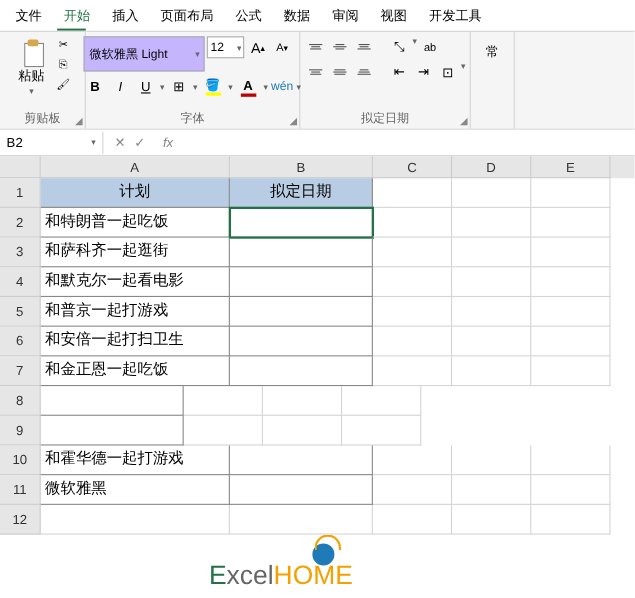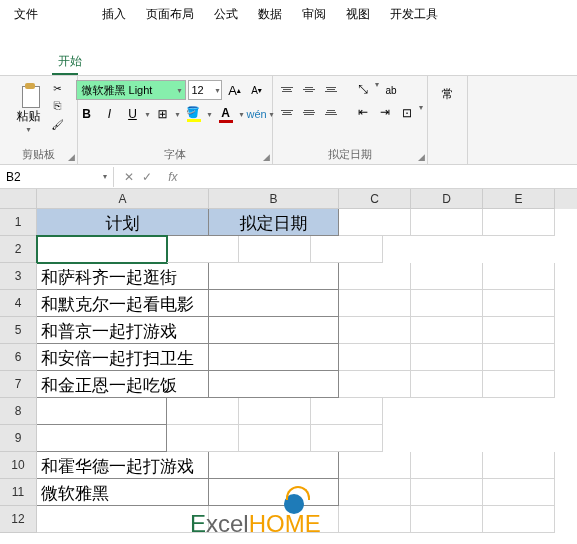--- a/index.html
+++ b/index.html
@@ -1,64 +1,64 @@
 <!DOCTYPE html>
 <html><head>
 <meta charset="utf-8">
 <style>
 * { box-sizing: border-box; margin: 0; padding: 0; }
 body { font-family: "Microsoft YaHei", sans-serif; font-size: 12px; background: #fff; width: 577px; height: 544px; overflow: hidden; position: relative; }
 
 .ribbon-tabs { display: flex; gap: 0; padding: 2px 4px 0; background: #fff; }
 .ribbon-tabs span { padding: 4px 10px; cursor: pointer; font-size: 12px; }
-.ribbon-tabs .active { color: #217346; margin-top: 47px; }
+.ribbon-tabs .active { color: #217346; }
 .tab-underline { height: 2px; background: #217346; width: 26px; margin-left: 52px; margin-top: -1px; }
 
 .ribbon { display: flex; background: #f5f5f5; border-top: 1px solid #d4d4d4; border-bottom: 1px solid #d4d4d4; height: 90px; }
 .group { border-right: 1px solid #d4d4d4; padding: 4px 6px 2px; display: flex; flex-direction: column; justify-content: space-between; align-items: center; position: relative; }
 .group-label { font-size: 11px; color: #666; text-align: center; padding-top: 2px; }
 .group-dialog { position: absolute; bottom: 2px; right: 2px; font-size: 9px; color: #888; cursor: pointer; }
 
 .clipboard-top { display: flex; gap: 2px; }
 .paste-btn { display: flex; flex-direction: column; align-items: center; padding: 2px 6px; cursor: pointer; }
 .paste-icon { width: 22px; height: 26px; position: relative; }
 .paste-icon::before { content: ""; position: absolute; width: 16px; height: 20px; background: #fff; border: 1px solid #888; top: 4px; left: 4px; }
 .paste-icon::after { content: ""; position: absolute; width: 10px; height: 6px; background: #d4a84b; top: 1px; left: 7px; border-radius: 2px; }
 .clip-side { display: flex; flex-direction: column; gap: 2px; }
 .btn-sm { width: 18px; height: 16px; cursor: pointer; font-size: 10px; display: flex; align-items: center; justify-content: center; }
 
 .font-group { width: 195px; }
 .font-row1 { display: flex; gap: 2px; margin-bottom: 4px; }
-.font-name { width: 110px; height: 20px; border: 1px solid #ababab; background: #86efac; font-size: 11px; padding: 2px 4px; display: flex; align-items: center; justify-content: space-between; }
+.font-name { width: 110px; height: 32px; border: 1px solid #ababab; background: #c4b5fd; font-size: 11px; padding: 2px 4px; display: flex; align-items: center; justify-content: space-between; }
 .font-size { width: 34px; height: 20px; border: 1px solid #ababab; background: #fff; font-size: 11px; padding: 2px; display: flex; align-items: center; justify-content: space-between; }
 .font-row2 { display: flex; gap: 3px; align-items: center; }
 .fbtn { width: 20px; height: 20px; display: flex; align-items: center; justify-content: center; cursor: pointer; font-size: 12px; }
 .fbtn.underline { text-decoration: underline; }
 .color-btn { display: flex; flex-direction: column; align-items: center; width: 22px; cursor: pointer; }
 .color-bar { width: 14px; height: 3px; }
 
 .align-group { width: 155px; }
 .align-row { display: flex; gap: 2px; margin-bottom: 3px; }
 .abtn { width: 20px; height: 18px; cursor: pointer; display: flex; flex-direction: column; align-items: center; justify-content: center; gap: 1px; }
 .abtn span { display: block; height: 1px; background: #555; }
 
 .namebox-row { display: flex; align-items: center; border-bottom: 1px solid #d4d4d4; background: #fff; height: 24px; }
-.name-box { width: 114px; border-right: 1px solid #d4d4d4; padding: 3px 6px; font-size: 12px; display: flex; align-items: center; justify-content: space-between; }
+.name-box { width: 94px; border-right: 1px solid #d4d4d4; padding: 3px 6px; font-size: 12px; display: flex; align-items: center; justify-content: space-between; }
 .fx-btns { display: flex; gap: 8px; padding: 0 10px; color: #888; }
 .fx-label { font-style: italic; color: #888; padding: 0 6px; }
 
 .sheet { position: relative; }
 .col-headers { display: flex; background: #e6e6e6; }
 .corner { width: 37px; height: 20px; background: #e6e6e6; border-right: 1px solid #ccc; border-bottom: 1px solid #ccc; }
 .colh { height: 20px; border-right: 1px solid #ccc; border-bottom: 1px solid #ccc; text-align: center; font-size: 12px; line-height: 20px; color: #333; }
 .colA { width: 172px; } .colB { width: 130px; } .colC { width: 72px; } .colD { width: 72px; } .colE { width: 72px; }
 
 .row { display: flex; }
 .rowh { width: 37px; background: #e6e6e6; border-right: 1px solid #ccc; border-bottom: 1px solid #ccc; text-align: center; font-size: 12px; color: #333; display: flex; align-items: center; justify-content: center; }
-.cell { border-right: 1px solid #d4d4d4; border-bottom: 1px solid #d4d4d4; padding: 3px 4px; font-size: 17px; font-family: "Microsoft YaHei Light"; height: 27px; overflow: hidden; white-space: nowrap; }
+.cell { border-right: 1px solid #d4d4d4; border-bottom: 1px solid #d4d4d4; padding: 3px 4px; font-size: 14px; font-family: "Microsoft YaHei Light"; height: 27px; overflow: hidden; white-space: nowrap; }
 .row1 .cell { height: 27px; }
 .hdr-cell { background: #b8cce4; text-align: center; font-weight: normal; border-right: 1px solid #888; border-bottom: 1px solid #888; }
 .data-a { border-right: 1px solid #888; border-bottom: 1px solid #888; }
 .data-b { border-right: 1px solid #888; border-bottom: 1px solid #888; }
 .active-cell { outline: 2px solid #217346; outline-offset: -1px; }
 
 .dd { font-size: 8px; color: #666; }
 .watermark { position: absolute; bottom: 6px; left: 190px; font-size: 24px; font-weight: normal; pointer-events: none; }
 .watermark .e { color: #217346; }
 .watermark .xcel { color: #666; }
@@ -228,20 +228,21 @@
   <div class="row row1">
     <div class="rowh">1</div>
     <div class="cell colA hdr-cell">计划</div>
     <div class="cell colB hdr-cell">拟定日期</div>
     <div class="cell colC"></div>
     <div class="cell colD"></div>
     <div class="cell colE"></div>
   </div>
   <div class="row">
     <div class="rowh">2</div>
+    <div class="cell colA data-a">和特朗普一起吃饭</div>
     <div class="cell colB data-b active-cell"></div>
     <div class="cell colC"></div>
     <div class="cell colD"></div>
     <div class="cell colE"></div>
   </div>
   <div class="row">
     <div class="rowh">3</div>
     <div class="cell colA data-a">和萨科齐一起逛街</div>
     <div class="cell colB data-b"></div>
     <div class="cell colC"></div>

